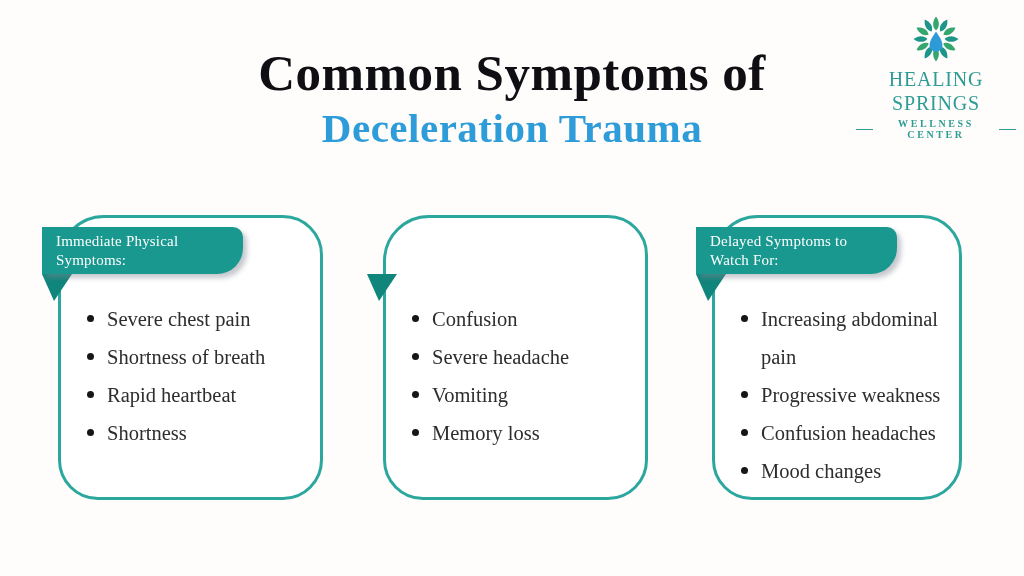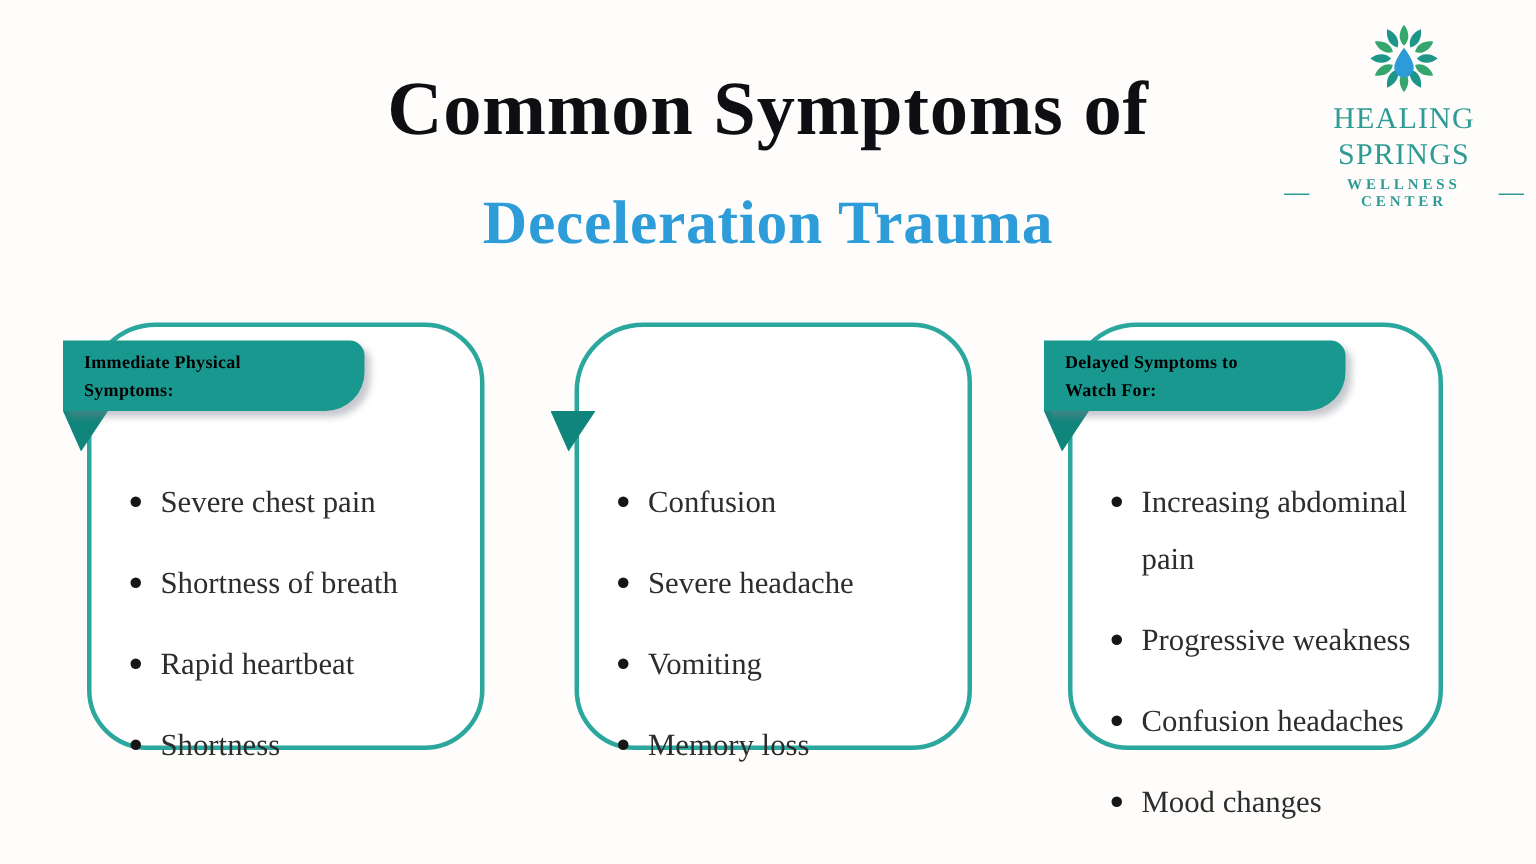--- a/index.html
+++ b/index.html
@@ -11,21 +11,21 @@
     overflow:hidden;
   }
 
   
   .title-block { position:absolute; top:44px; left:0; width:100%; text-align:center; }
   .title-line1 {
     font-size:51px; font-weight:bold; color:#0e0e13; letter-spacing:.5px; line-height:1.15;
   }
   .title-line2 {
     font-size:41px; font-weight:bold; color:#2d9cd9; letter-spacing:.5px; line-height:1.15;
-    margin-top:22px;
+    margin-top:2px;
   }
 
   
   .logo { position:absolute; top:12px; left:856px; width:160px; text-align:center; }
   .logo-flower { display:block; margin:0 auto 1px; }
   .logo-name {
     font-size:20px; color:#2e9c94; letter-spacing:.8px; font-weight:normal; line-height:1.2;
   }
   .logo-tagline {
     margin-top:3px; display:flex; align-items:center; justify-content:center; gap:6px;
@@ -47,35 +47,35 @@
 
   .banner {
     position:absolute; top:9px; left:-19px; width:201px; height:47px;
     background:#18988e;
     border-radius:0 10px 26px 0;
     box-shadow:4px 4px 5px rgba(128,134,146,.45);
     padding:5px 8px 0 14px;
     z-index:2;
   }
   .banner-line {
-    font-size:12px; line-height:19px; font-weight:bold; color:#000000; letter-spacing:.2px;
+    font-size:15px; line-height:19px; font-weight:normal; color:#ffffff; letter-spacing:.2px;
   }
   .banner-fold {
     position:absolute; top:56px; left:-19px; width:30px; height:27px;
     background:#0f857b;
     clip-path:polygon(0 0, 100% 0, 40% 100%);
     z-index:1;
   }
 
   .card ul {
     position:absolute; top:82px; left:46px; width:202px;
     list-style:none;
   }
   .card li {
-    position:relative; font-size:20.5px; line-height:38px; color:#2d2d2d;margin-top:16px;
+    position:relative; font-size:20.5px; line-height:38px; color:#2d2d2d;
   }
   .card li::before {
     content:''; position:absolute; left:-20px; top:15px;
     width:7px; height:7px; border-radius:50%; background:#161616;
   }
 </style>
 </head>
 <body>
 
 <div class="title-block">

